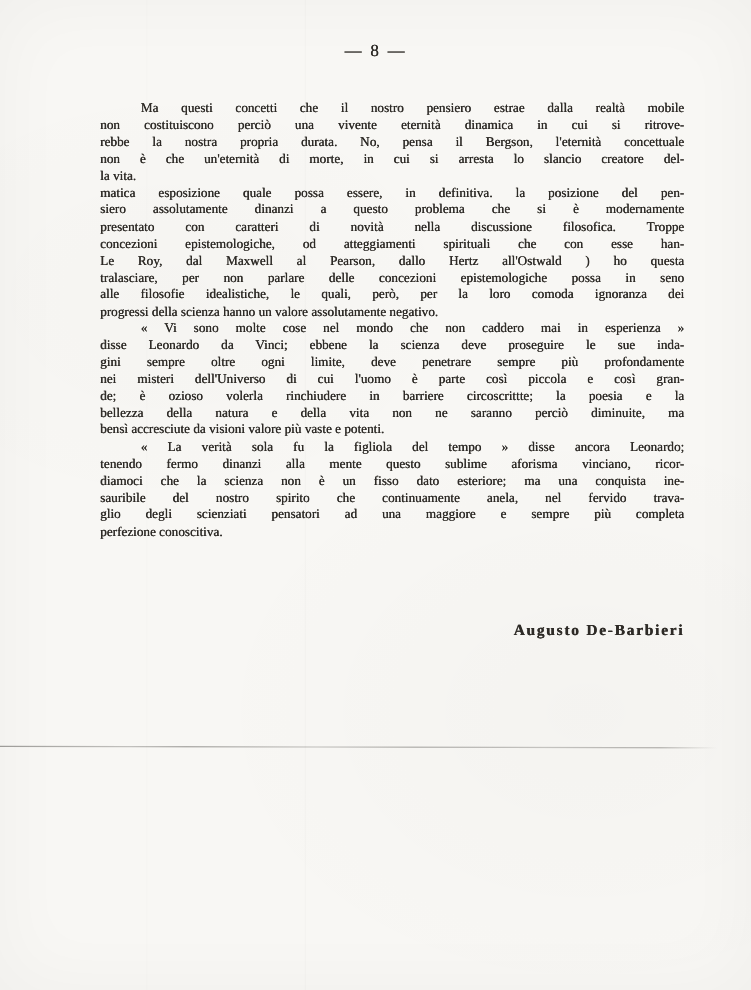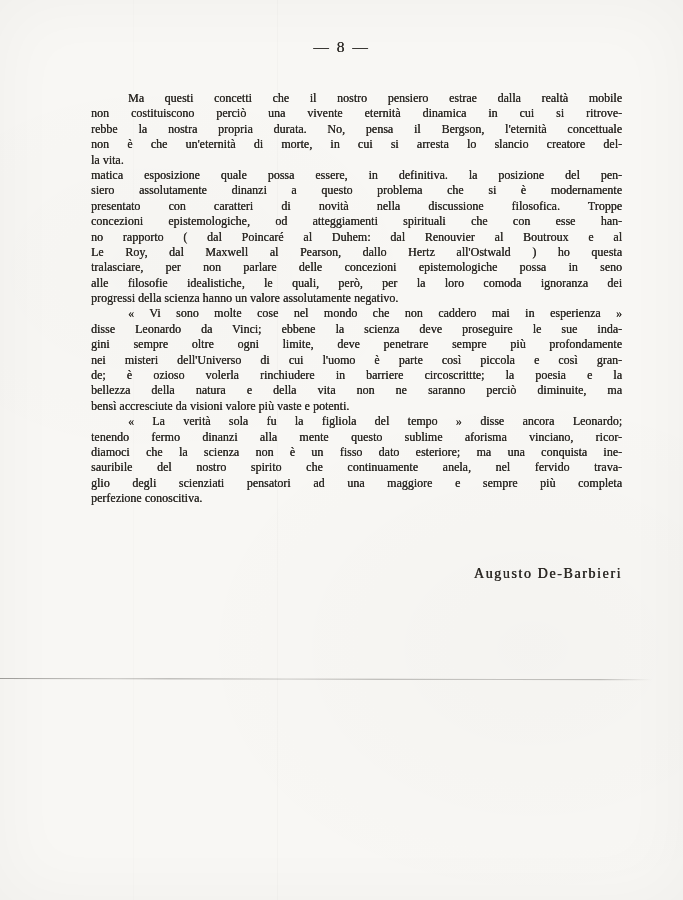--- a/index.html
+++ b/index.html
@@ -60,21 +60,21 @@
   .line.last {
     text-align: right;
     text-align-last: left;
     font-family: Liberation Serif, serif;
   }
   .signature {
     margin-top: 23px;
     padding-right: 33px;
     text-align: right;
     font-size: 14px;
-    font-weight: normal;
+    font-weight: bold;
     letter-spacing: 1.6px;
     text-shadow: 0.4px 0 0 currentColor;
   }
   .crease-h {
     position: absolute;
     top: 678px;
     left: 0;
     width: 652px;
     height: 1.4px;
     transform: rotate(0.12deg);
@@ -116,21 +116,20 @@
   <div class="body-text">
       <div class="line first">Ma questi concetti che il nostro pensiero estrae dalla realtà mobile</div>
       <div class="line">non costituiscono perciò una vivente eternità dinamica in cui si ritrove-</div>
       <div class="line">rebbe la nostra propria durata. No, pensa il Bergson, l'eternità concettuale</div>
       <div class="line">non è che un'eternità di morte, in cui si arresta lo slancio creatore del-</div>
       <div class="line last">la vita.</div>
       <div class="line">matica esposizione quale possa essere, in definitiva. la posizione del pen-</div>
       <div class="line">siero assolutamente dinanzi a questo problema che si è modernamente</div>
       <div class="line">presentato con caratteri di novità nella discussione filosofica. Troppe</div>
       <div class="line">concezioni epistemologiche, od atteggiamenti spirituali che con esse han-</div>
-      <div class="line">no rapporto ( dal Poincaré al Duhem: dal Renouvier al Boutroux e al</div>
       <div class="line">Le Roy, dal Maxwell al Pearson, dallo Hertz all'Ostwald ) ho questa</div>
       <div class="line">tralasciare, per non parlare delle concezioni epistemologiche possa in seno</div>
       <div class="line">alle filosofie idealistiche, le quali, però, per la loro comoda ignoranza dei</div>
       <div class="line last">progressi della scienza hanno un valore assolutamente negativo.</div>
       <div class="line first">« Vi sono molte cose nel mondo che non caddero mai in esperienza »</div>
       <div class="line">disse Leonardo da Vinci; ebbene la scienza deve proseguire le sue inda-</div>
       <div class="line">gini sempre oltre ogni limite, deve penetrare sempre più profondamente</div>
       <div class="line">nei misteri dell'Universo di cui l'uomo è parte così piccola e così gran-</div>
       <div class="line">de; è ozioso volerla rinchiudere in barriere circoscrittte; la poesia e la</div>
       <div class="line">bellezza della natura e della vita non ne saranno perciò diminuite, ma</div>

